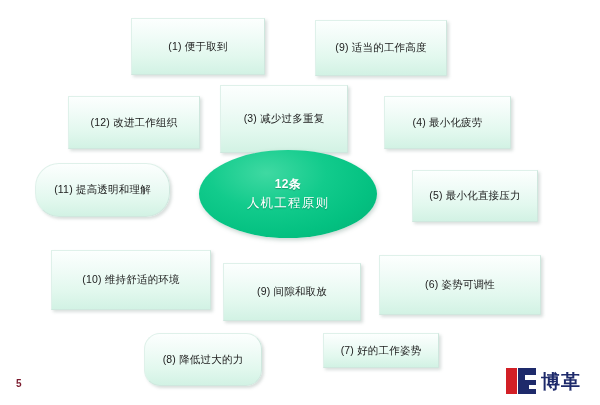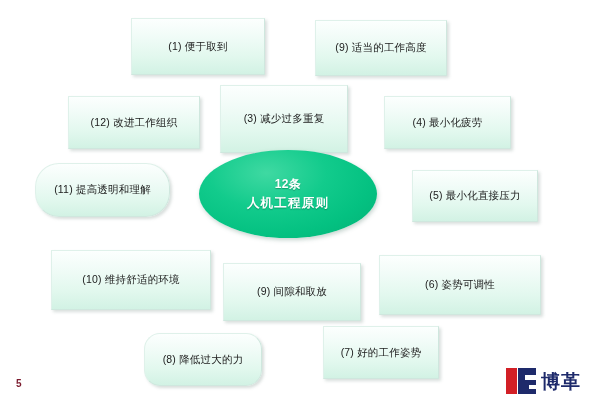--- a/index.html
+++ b/index.html
@@ -76,21 +76,21 @@
   }
   #center-node .ctr-line1 {
     font-size: 12px;
     font-weight: 700;
     letter-spacing: 0.4px;
     text-shadow: 0 1px 1px rgba(0,90,60,0.45);
     margin-bottom: 2px;
   }
   #center-node .ctr-line2 {
     font-size: 12.5px;
-    font-weight: 700;
+    font-weight: 400;
     letter-spacing: 1.2px;
     text-shadow: 0 1px 1px rgba(0,90,60,0.45);
   }
 
   
   #page-number {
     position: absolute;
     left: 16px;
     top: 378px;
     font-size: 10px;
@@ -202,21 +202,21 @@
       </div>
       <div class="node" style="left: 223px; top: 263px; width: 138px; height: 58px;">
         <span class="label">(9) 间隙和取放</span>
       </div>
       <div class="node" style="left: 379px; top: 255px; width: 162px; height: 60px;">
         <span class="label">(6) 姿势可调性</span>
       </div>
       <div class="node" style="left: 144px; top: 333px; width: 118px; height: 53px; border-radius: 16px;">
         <span class="label">(8) 降低过大的力</span>
       </div>
-      <div class="node" style="left: 323px; top: 326px; width: 116px; height: 53px;">
+      <div class="node" style="left: 323px; top: 333px; width: 116px; height: 35px;">
         <span class="label">(7) 好的工作姿势</span>
       </div>
     </div>
 
   <div id="center-node">
     <span class="ctr-line1">12条</span>
     <span class="ctr-line2">人机工程原则</span>
   </div>
 
   <div id="page-number">5</div>

